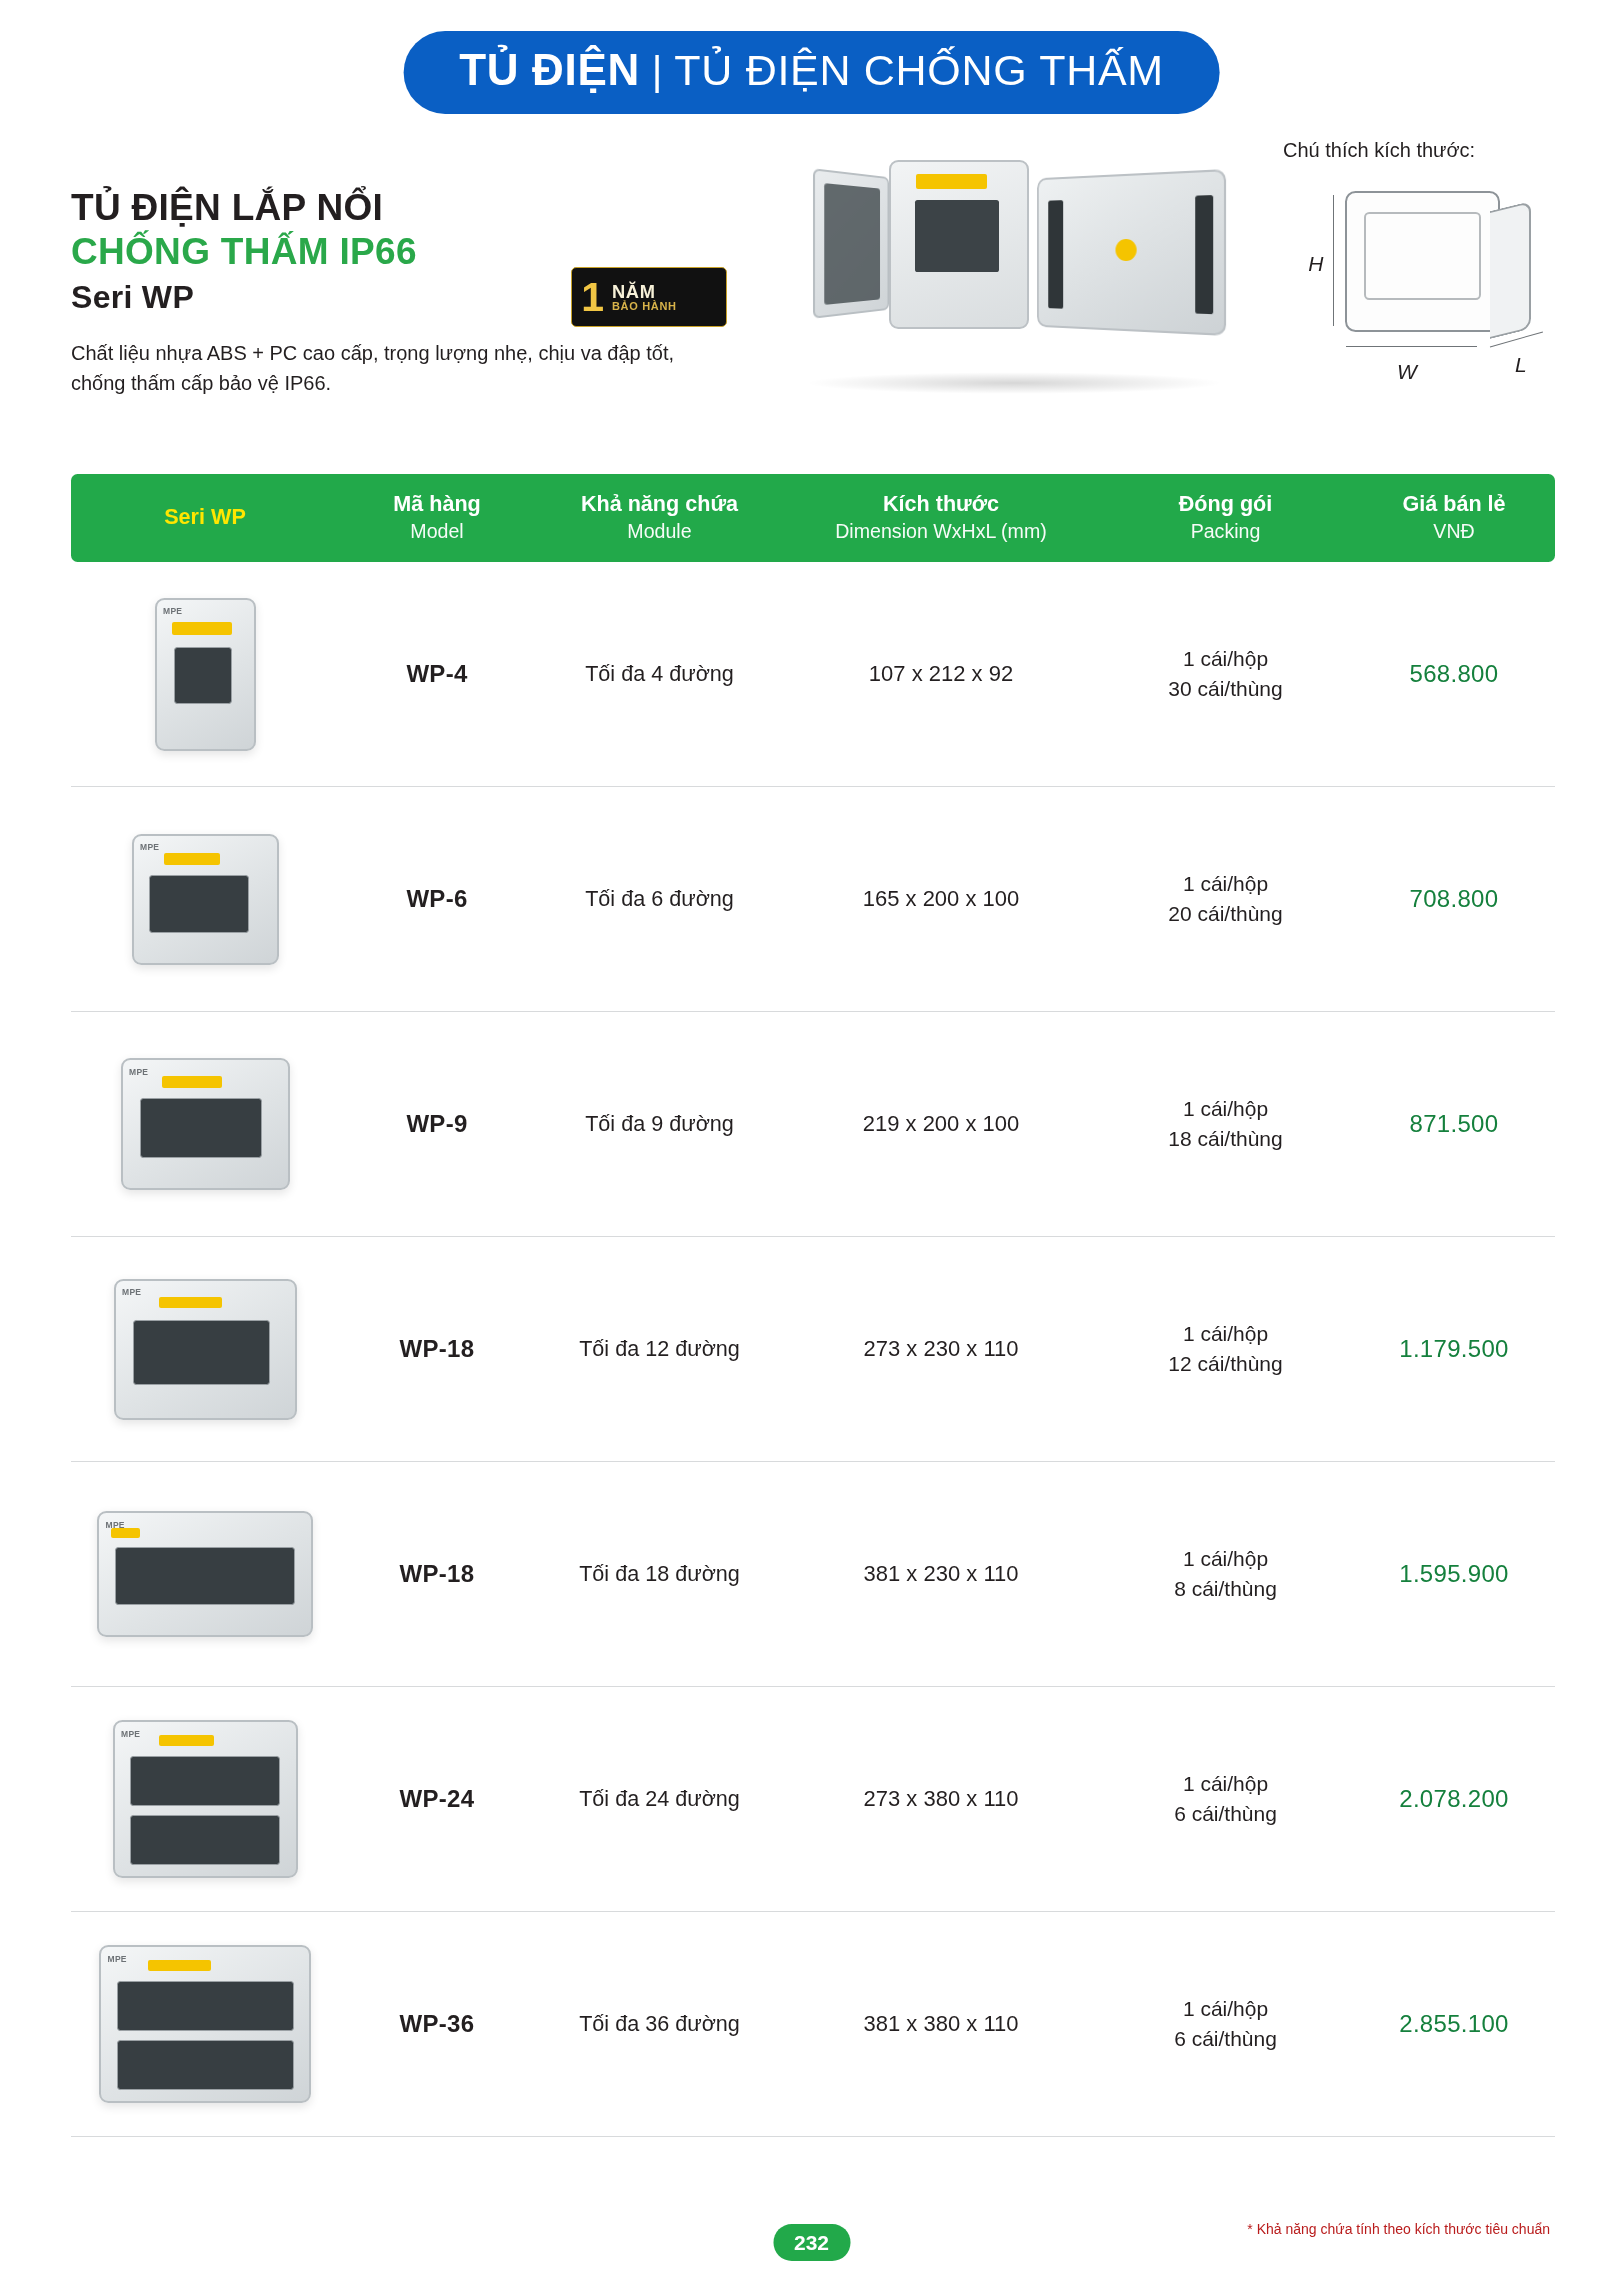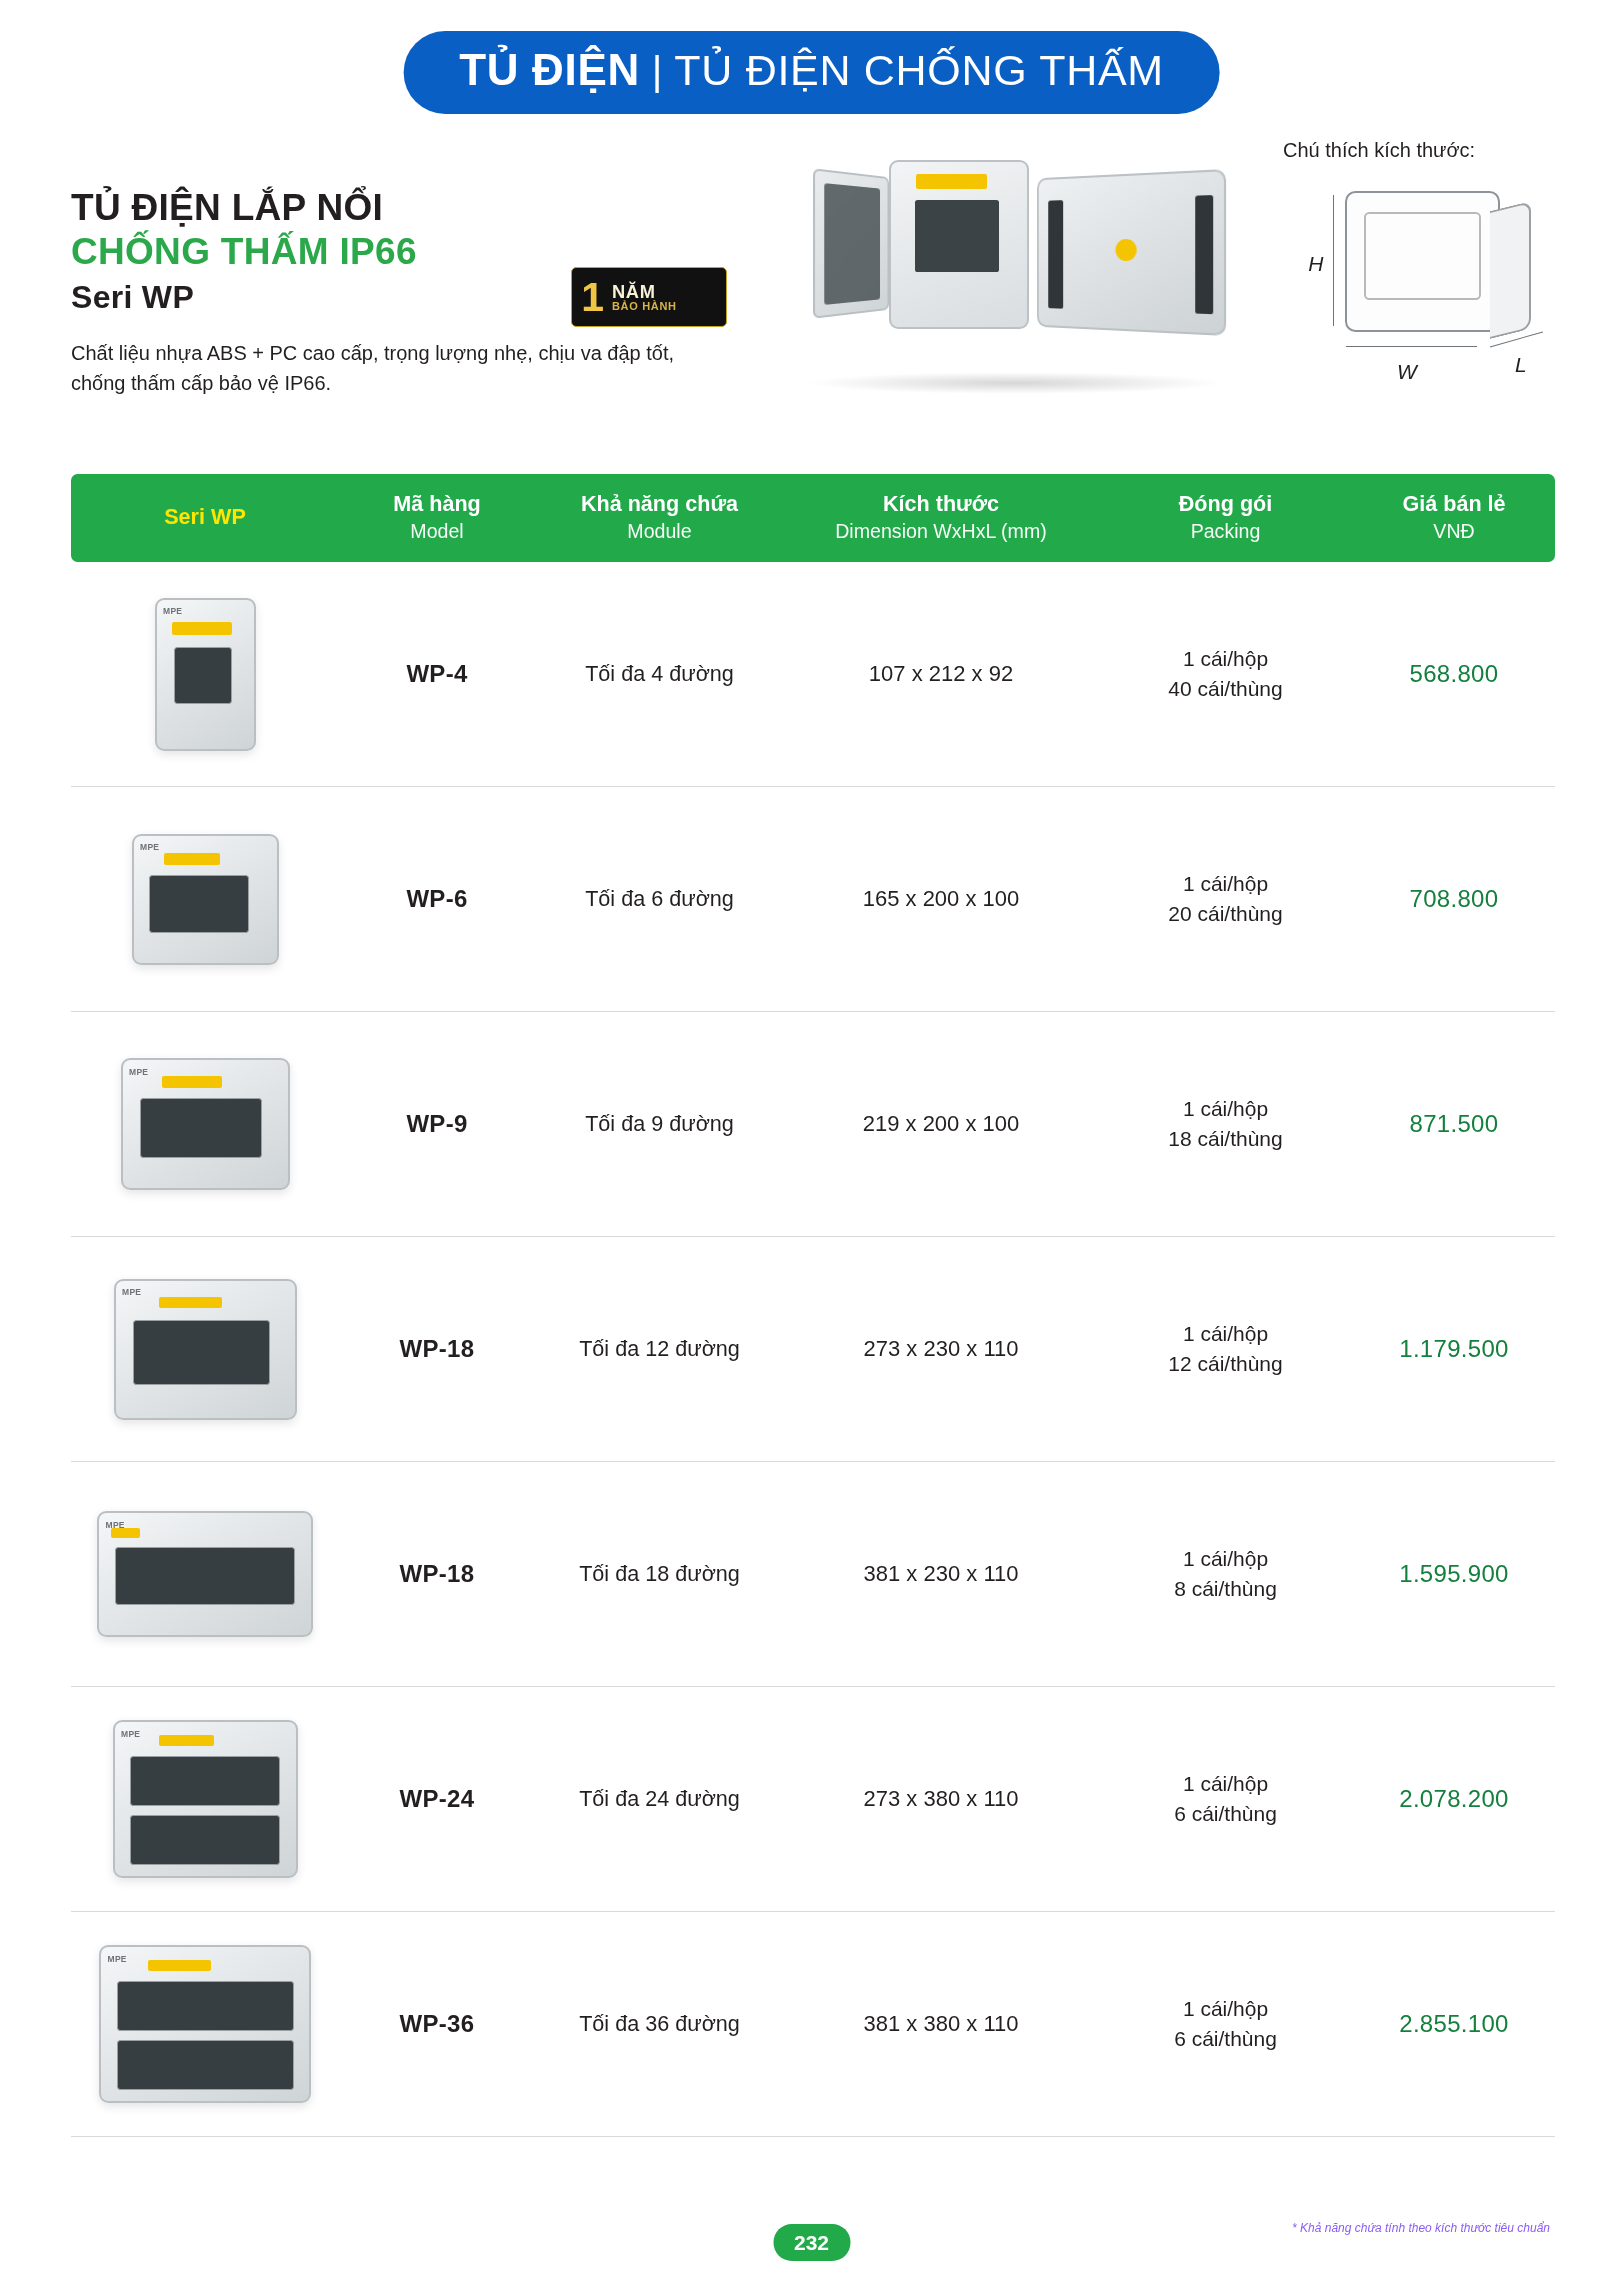--- a/index.html
+++ b/index.html
@@ -411,23 +411,22 @@
     color: #6d7276;
     font-weight: bold;
     letter-spacing: 0.3px;
   }
 
   
   .footnote {
     position: absolute;
     top: 2221px;
     right: 73px;
-    font-size: 12px;
-    font-style: italic;
-    color: #8b5cf6;
+    font-size: 14px;
+    color: #b91c1c;
   }
   .page-pill {
     position: absolute;
     bottom: 34px;
     left: 50%;
     transform: translateX(-50%);
     width: 77px;
     height: 37px;
     background: #22a94a;
     border-radius: 18.3px;
@@ -540,21 +539,21 @@
             <div class="brand">MPE</div>
             <div class="tag" style="left:15.7px;top:22px;width:60px;height:13px;"></div>
             <div class="window" style="left:17px;top:47px;width:56px;height:55px;"></div>
           </div>
         </td>
         <td class="cell-model">WP-4</td>
         <td class="cell-module">Tối đa 4 đường</td>
         <td class="cell-dim">107 x 212 x 92</td>
         <td class="cell-pack">
           <div>1 cái/hộp</div>
-          <div>40 cái/thùng</div>
+          <div>30 cái/thùng</div>
         </td>
         <td class="cell-price">568.800</td>
       </tr>
 
       <tr>
         <td>
           <div class="thumb" style="width:143px;height:127px;">
             <div class="brand">MPE</div>
             <div class="tag" style="left:30px;top:17px;width:56px;height:11.8px;"></div>
             <div class="window" style="left:15.7px;top:39px;width:98px;height:56px;"></div>

